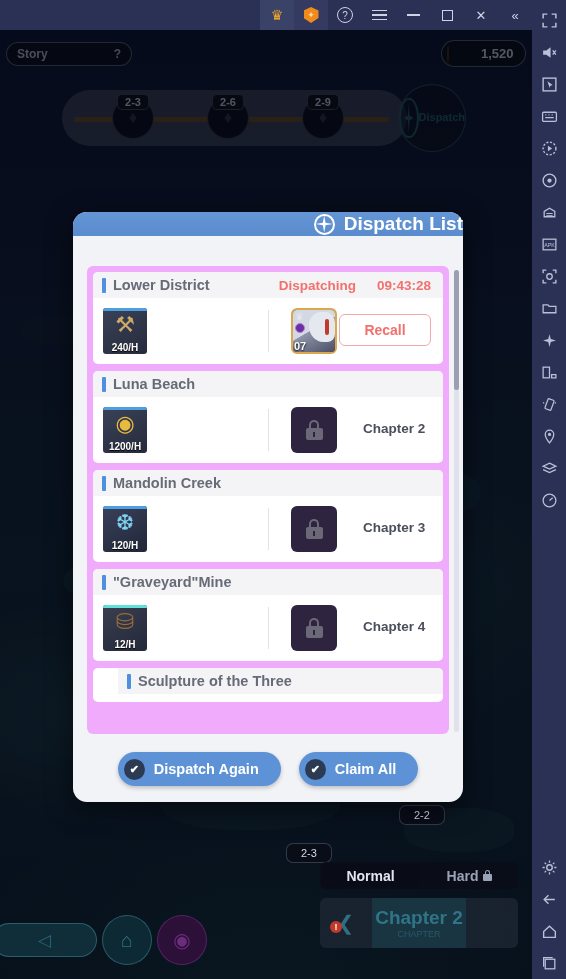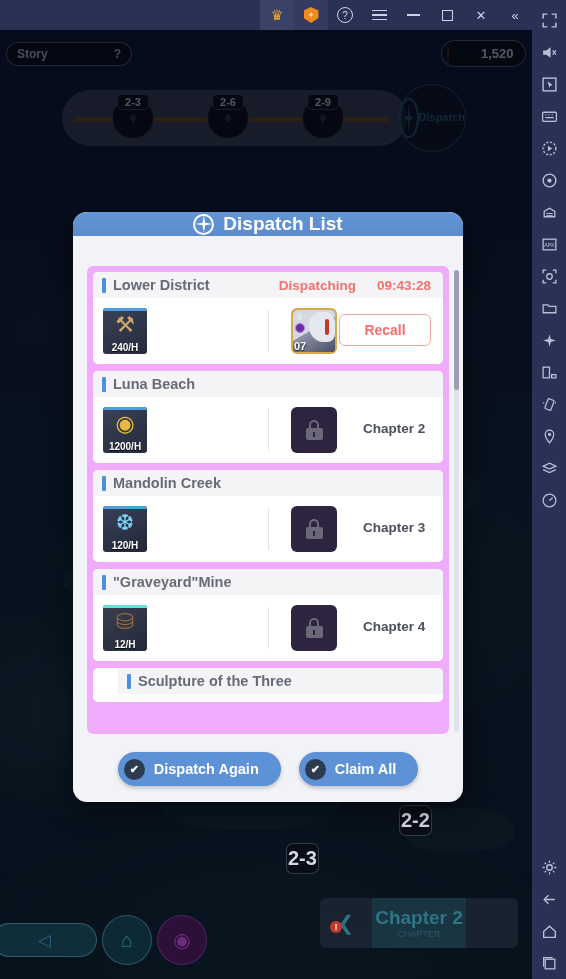--- a/index.html
+++ b/index.html
@@ -122,21 +122,21 @@
 
   
   .dialog {
     position: absolute; left: 73px; top: 212px; width: 390px; height: 590px;
     z-index: 20; border-radius: 14px;
     background: #f2f3f7; box-shadow: 0 6px 26px rgba(0,0,0,.55);
   }
   .dlg-head {
     height: 24px; border-radius: 14px 14px 0 0;
     background: linear-gradient(#6496d6,#5a8ccd);
-    display: flex; align-items: center; justify-content: center; gap: 9px;
+    display: flex; align-items: center; justify-content: flex-end; gap: 9px;
     color: #fff; font-size: 19px; font-weight: bold;
   }
   .head-compass { width: 21px; height: 21px; position: relative; }
   .head-compass .ring { position: absolute; inset: 0; border: 2px solid #fff; border-radius: 50%; }
   .head-compass .star {
     position: absolute; inset: 2px; background: #fff;
     clip-path: polygon(50% 0,58% 42%,100% 50%,58% 58%,50% 100%,42% 58%,0 50%,42% 42%);
   }
 
   .scroller {
@@ -226,21 +226,21 @@
   }
   .chk {
     width: 21px; height: 21px; border-radius: 50%; background: #2d3b52;
     display: flex; align-items: center; justify-content: center;
     color: #fff; font-size: 11px;
   }
 
   
   .tag-22, .tag-23 {
     position: absolute; background: rgba(10,13,24,.92); color: #d4d9e6;
-    font-size: 20px; font-weight: bold; padding: 3px 1px; border-radius: 7px;
+    font-size: 11px; font-weight: normal; padding: 3px 14px; border-radius: 7px;
     border: 1px solid rgba(150,160,190,.3); z-index: 9;
   }
   .tag-22 { left: 399px; top: 805px; } .tag-23 { left: 286px; top: 843px; }
 
   .diff-bar {
     position: absolute; left: 320px; top: 862px; width: 198px; height: 27px;
     background: rgba(10,13,24,.88); border-radius: 6px; display: flex; z-index: 9;
   }
   .diff-tab { flex: 1; display: flex; align-items: center; justify-content: center;
     gap: 5px; color: #9aa2b6; font-size: 14px; font-weight: bold; }
@@ -362,20 +362,32 @@
       <div class="compass">
         <div class="ring"></div>
           <div class="star"></div>
       </div>
       <div class="dispatch-label">Dispatch</div>
     </div>
 
     <div class="tag-22">2-2</div>
     <div class="tag-23">2-3</div>
 
+    <div class="diff-bar">
+      <div class="diff-tab active">
+        <span>Normal</span>
+      </div>
+      <div class="diff-tab">
+        <span>Hard</span>
+        <span class="mini-lock">
+            <i class="s"></i>
+            <i class="b"></i>
+          </span>
+      </div>
+    </div>
 
     <div class="chap-bar">
       <div class="chap-prev">
         <span class="chap-warn">!</span>❮
       </div>
       <div class="chap-mid">
         <div class="chap-name">Chapter 2</div>
         <div class="chap-sub">CHAPTER</div>
       </div>
       <div class="chap-next"></div>

